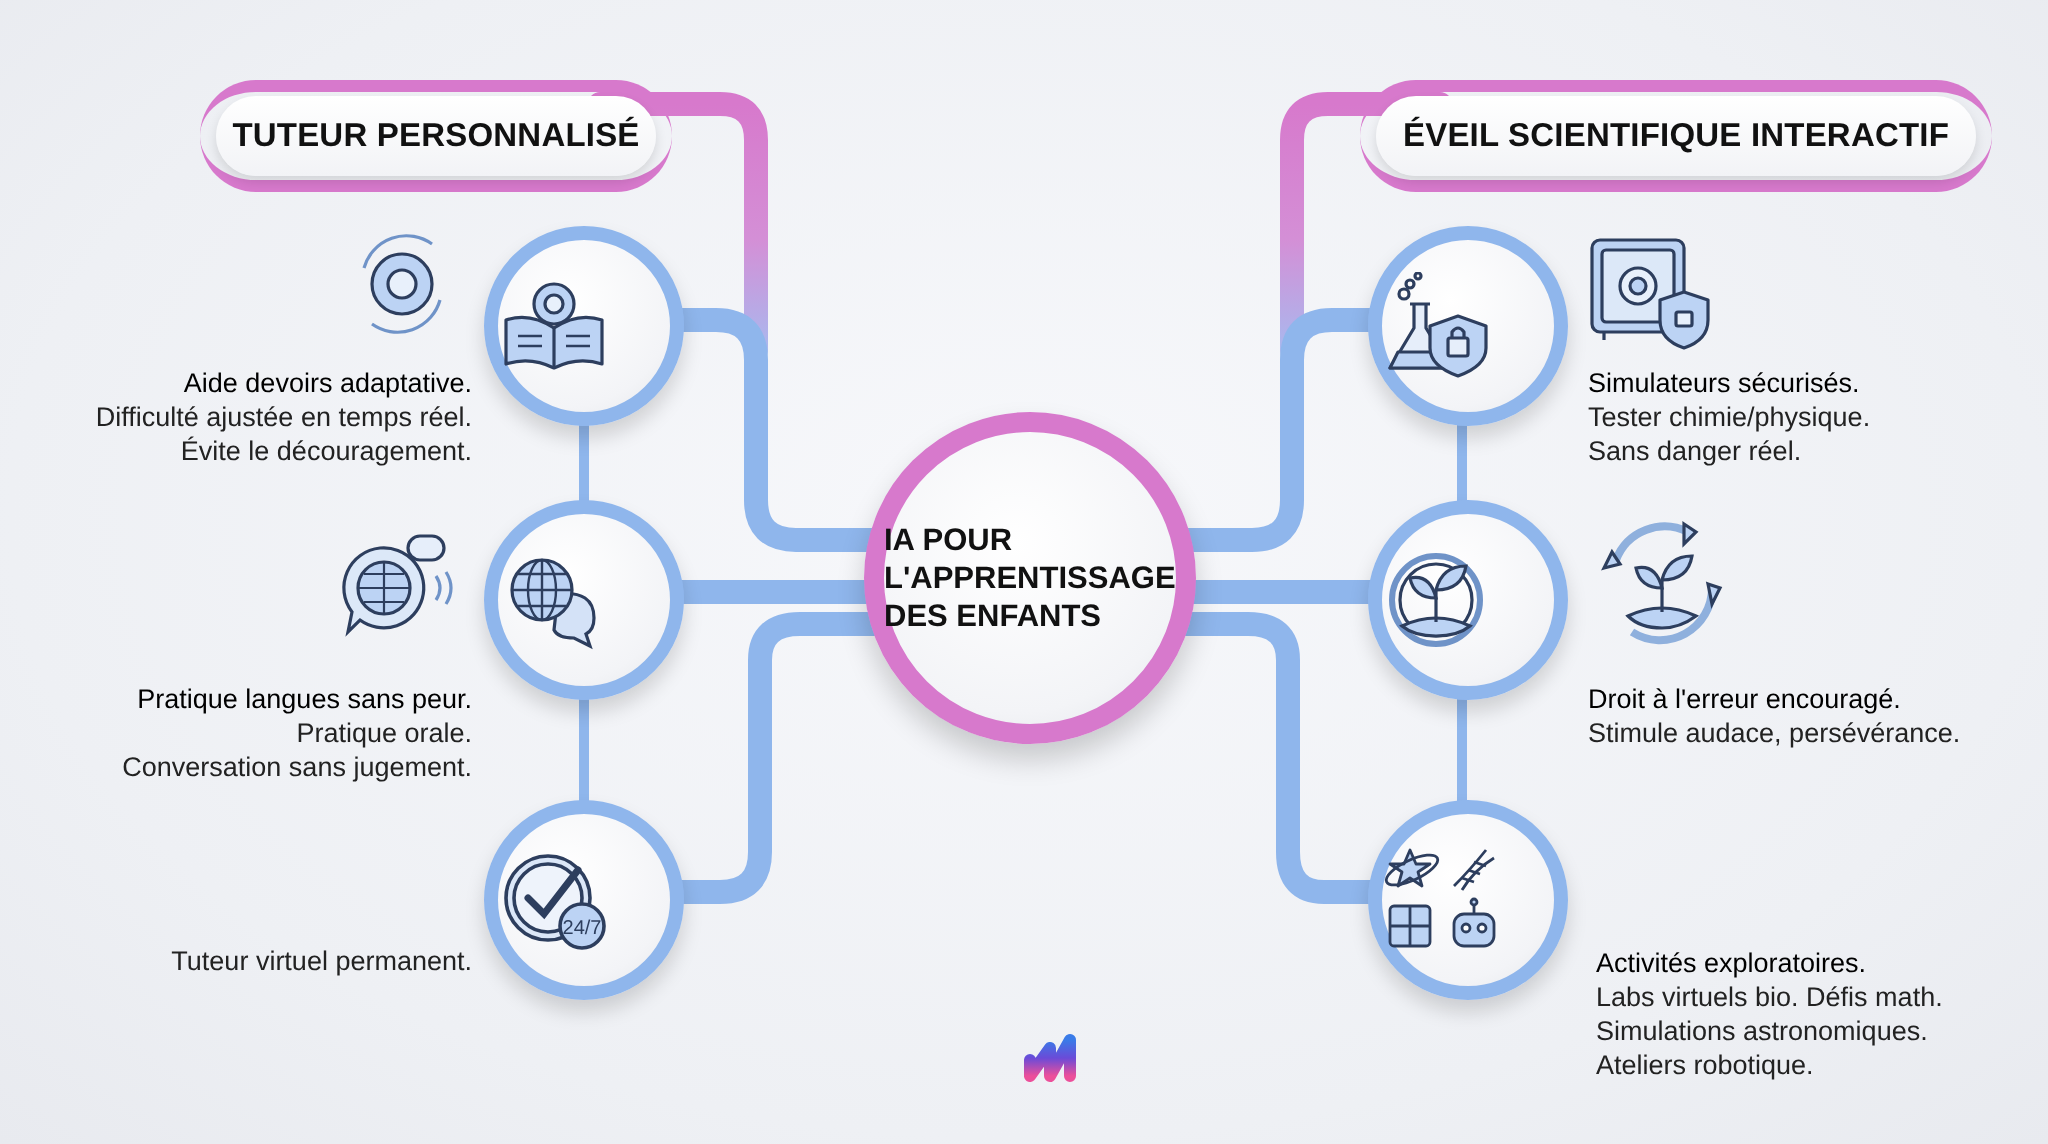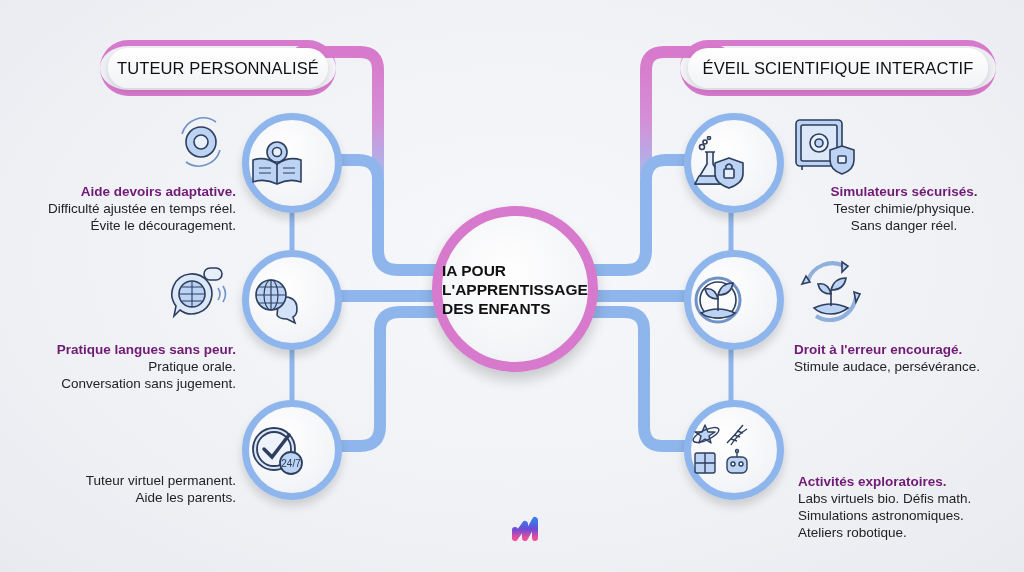--- a/index.html
+++ b/index.html
@@ -9,39 +9,39 @@
       font-family: "Liberation Sans", sans-serif;
       color: #111;
     }
     .abs { position: absolute; }
     svg.lines { position: absolute; left: 0; top: 0; }
     .pill {
       position: absolute; height: 40px; border-radius: 22px;
       background: linear-gradient(#ffffff, #f2f3f6);
       box-shadow: 0 3px 6px rgba(0,0,0,0.12);
       display: flex; align-items: center; justify-content: center;
-      font-weight: 400; font-size: 16.5px; letter-spacing: 0.1px; color: #111;
+      font-weight: 700; font-size: 16.5px; letter-spacing: 0.1px; color: #111;
     }
     .node {
       position: absolute; width: 86px; height: 86px; border-radius: 50%;
       border: 7px solid #8fb6ec;
       background: radial-gradient(circle at 40% 35%, #ffffff 0%, #f3f4f7 70%, #e4e6ea 100%);
       box-shadow: 0 6px 10px rgba(0,0,0,0.15);
       display: flex; align-items: center;  text-decoration: underline;
     }
     .center {
       position: absolute; left: 432px; top: 206px; width: 146px; height: 146px; border-radius: 50%;
       border: 10px solid #d779cc;
       background: radial-gradient(circle at 45% 38%, #ffffff 0%, #f3f4f7 70%, #e2e4e9 100%);
       box-shadow: 0 8px 14px rgba(0,0,0,0.18);
       display: flex; flex-direction: column; align-items: flex-start; justify-content: center;
       font-weight: 700; font-size: 15.5px; line-height: 19px; text-align: center; color: #111;
     }
     .desc { position: absolute; font-size: 13.5px; line-height: 17px; color: #222; }
-    .desc .t { font-weight: 700; color: #701a75; display: block; }
+    .desc .t { font-weight: 400; color: #000000; display: block; }
     .desc span { display: block; }
     .right { text-align: right; }
     .side-icon { position: absolute; }
   </style>
 </head>
 <body>
 
 <svg class="lines" width="1024" height="572">
   <defs>
     <linearGradient id="pinkBlueL" x1="0" y1="0" x2="0" y2="1">
@@ -219,24 +219,23 @@
   <span>Difficulté ajustée en temps réel.</span>
   <span>Évite le découragement.</span>
 </div>
 <div class="desc right" style="left:20px; top:341px; width:216px;">
   <span class="t">Pratique langues sans peur.</span>
   <span>Pratique orale.</span>
   <span>Conversation sans jugement.</span>
 </div>
 <div class="desc right" style="left:20px; top:472px; width:216px;">
   <span>Tuteur virtuel permanent.</span>
-  <span>Aide les parents.</span>
-</div>
-
-<div class="desc" style="left:794px; top:183px; width:220px;text-align:center;">
+</div>
+
+<div class="desc" style="left:794px; top:183px; width:220px;">
   <span class="t">Simulateurs sécurisés.</span>
   <span>Tester chimie/physique.</span>
   <span>Sans danger réel.</span>
 </div>
 <div class="desc" style="left:794px; top:341px; width:220px;">
   <span class="t">Droit à l'erreur encouragé.</span>
   <span>Stimule audace, persévérance.</span>
 </div>
 <div class="desc" style="left:798px; top:473px; width:220px;">
   <span class="t">Activités exploratoires.</span>

